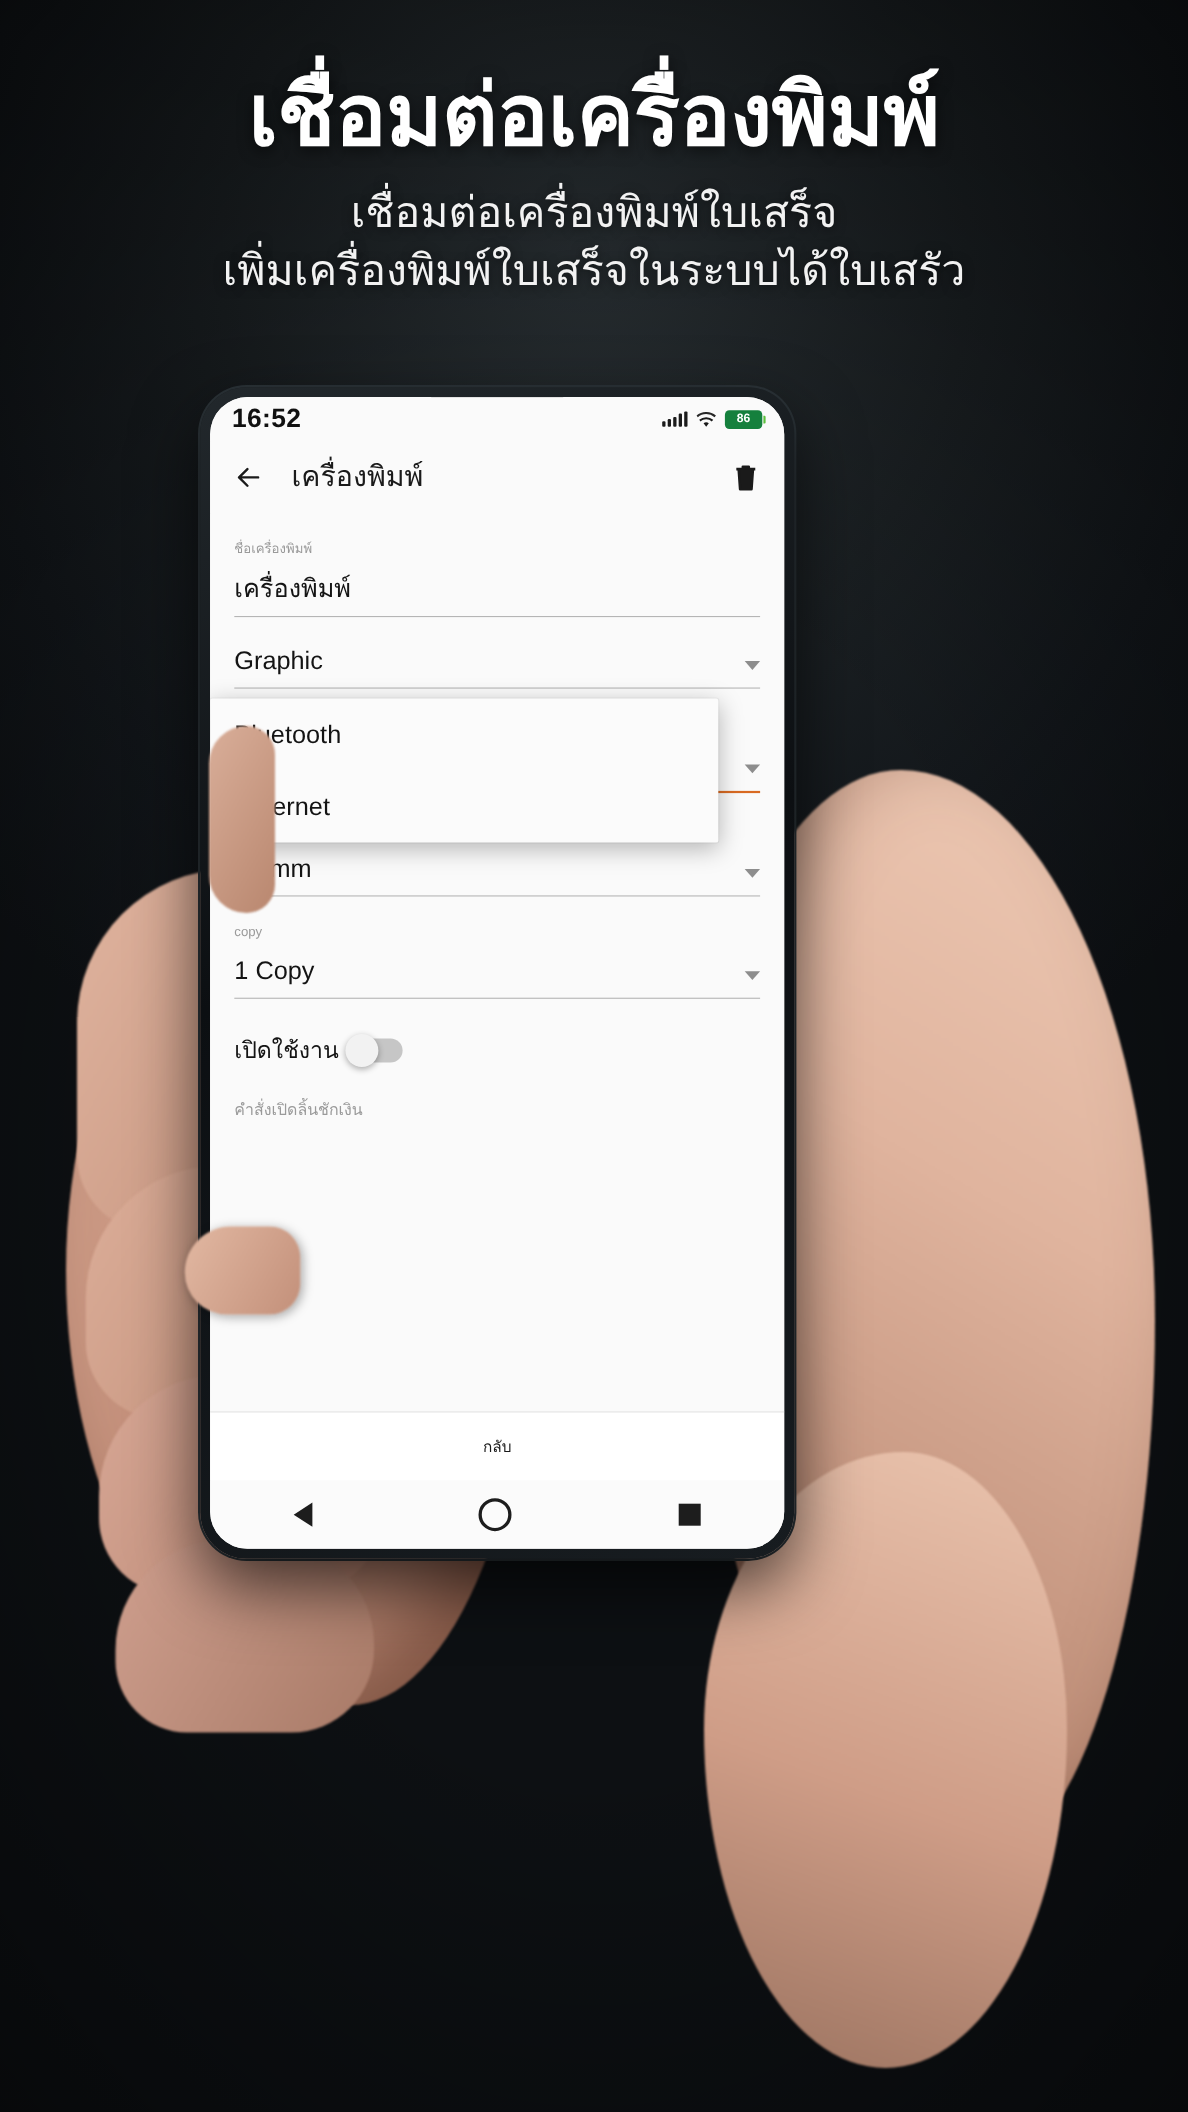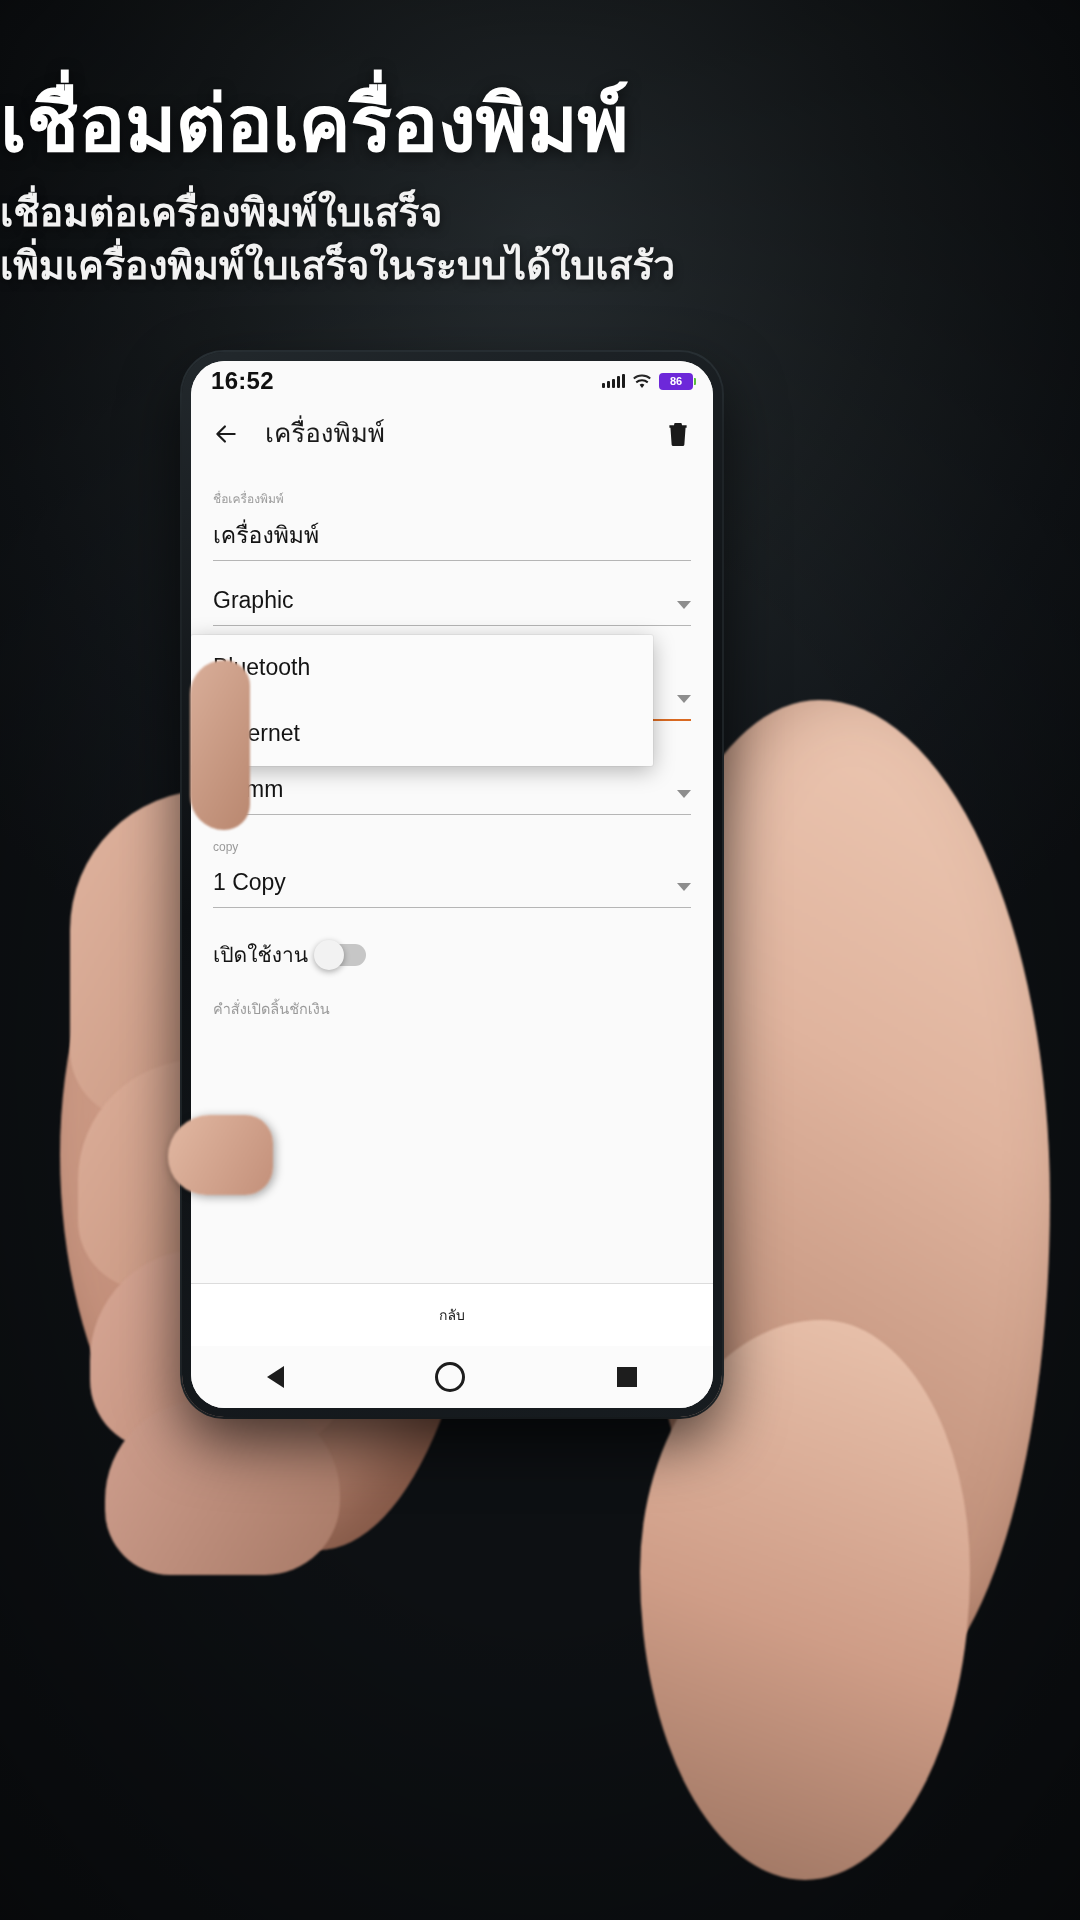--- a/index.html
+++ b/index.html
@@ -15,29 +15,29 @@
     background:
       radial-gradient(ellipse 70% 45% at 50% 12%, #2b3236 0%, #1b2023 45%, #12161a 75%, #0d1013 100%),
       linear-gradient(160deg,#1d2326 0%,#14191d 55%,#0c0f12 100%);
   }
   .bg-vignette{
     position:absolute;inset:0;
     background:radial-gradient(ellipse 85% 70% at 50% 55%, rgba(0,0,0,0) 40%, rgba(0,0,0,.55) 100%);
   }
   
   .headline-wrap{
-    position:absolute;left:0;right:0;top:84px;z-index:6;
+    position:absolute;left:0;right:0;top:65px;text-align:center;z-index:6;
   }
   .headline{
     color:#ffffff;font-size:78px;line-height:1.05;font-weight:700;
     letter-spacing:-0.5px;
     text-shadow:0 3px 14px rgba(0,0,0,.6);
   }
   .sub{
-    color:#f2f2f2;font-size:39px;line-height:1.30;font-weight:700;
+    color:#f2f2f2;font-size:39px;line-height:1.30;font-weight:400;
     margin-top:22px;
     text-shadow:0 2px 10px rgba(0,0,0,.55);
   }
   .sub div{margin:2px 0;}
 
   
   .hand-back{
     position:absolute;z-index:4;
     background:linear-gradient(150deg,#e3b9a4 0%,#d7a894 40%,#b98873 100%);
     filter:blur(1px);
@@ -115,21 +115,21 @@
   .bars i:nth-child(1){height:5px;}
   .bars i:nth-child(2){height:7px;}
   .bars i:nth-child(3){height:9px;}
   .bars i:nth-child(4){height:12px;}
   .bars i:nth-child(5){height:14px;}
   .wifi{width:18px;height:14px;position:relative;}
   .wifi svg{display:block;}
   .batt{
     display:flex;align-items:center;justify-content:center;
     min-width:34px;height:17px;border-radius:4px;
-    background:#6d28d9;color:#fff;font-size:11px;font-weight:700;
+    background:#15803d;color:#fff;font-size:11px;font-weight:700;
     padding:0 4px;box-sizing:border-box;position:relative;
   }
   .batt:after{
     content:"";position:absolute;right:-3px;top:5px;width:2px;height:7px;
     background:#5bbf3c;border-radius:0 1px 1px 0;
   }
   
   .appbar{
     flex:0 0 66px;display:flex;align-items:center;padding:0 22px;
     box-sizing:border-box;background:#fafafa;gap:26px;

